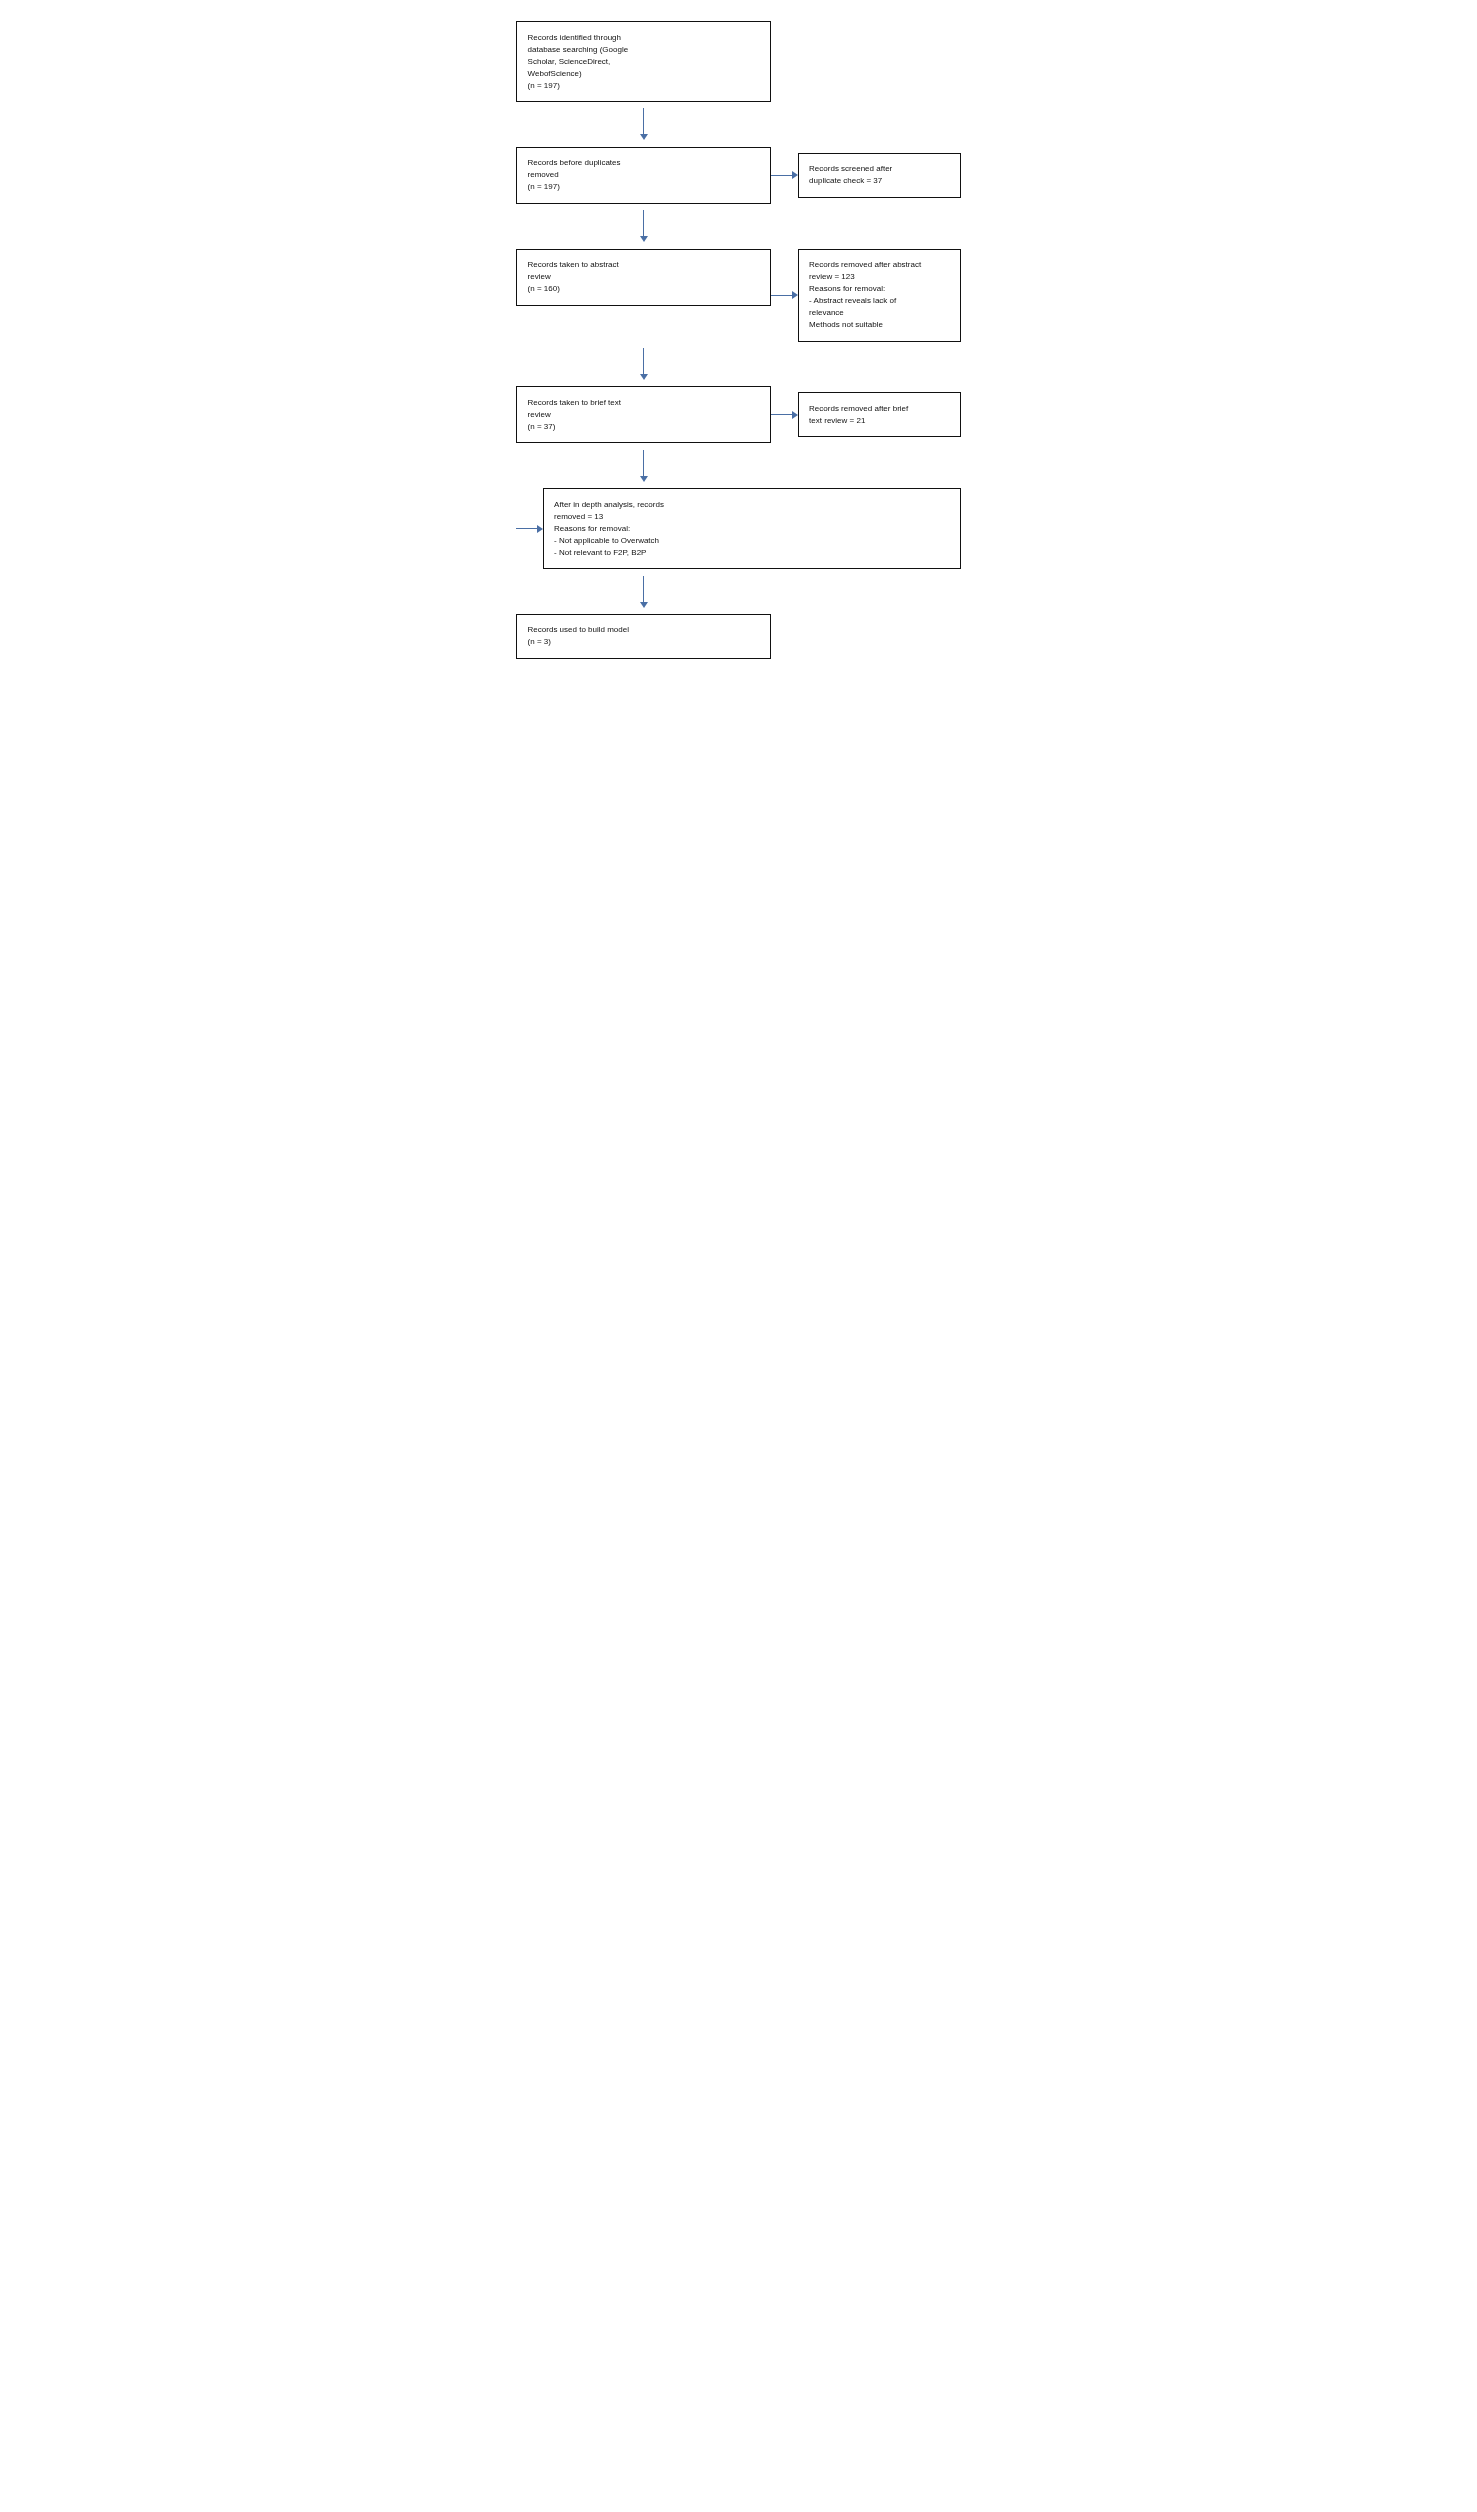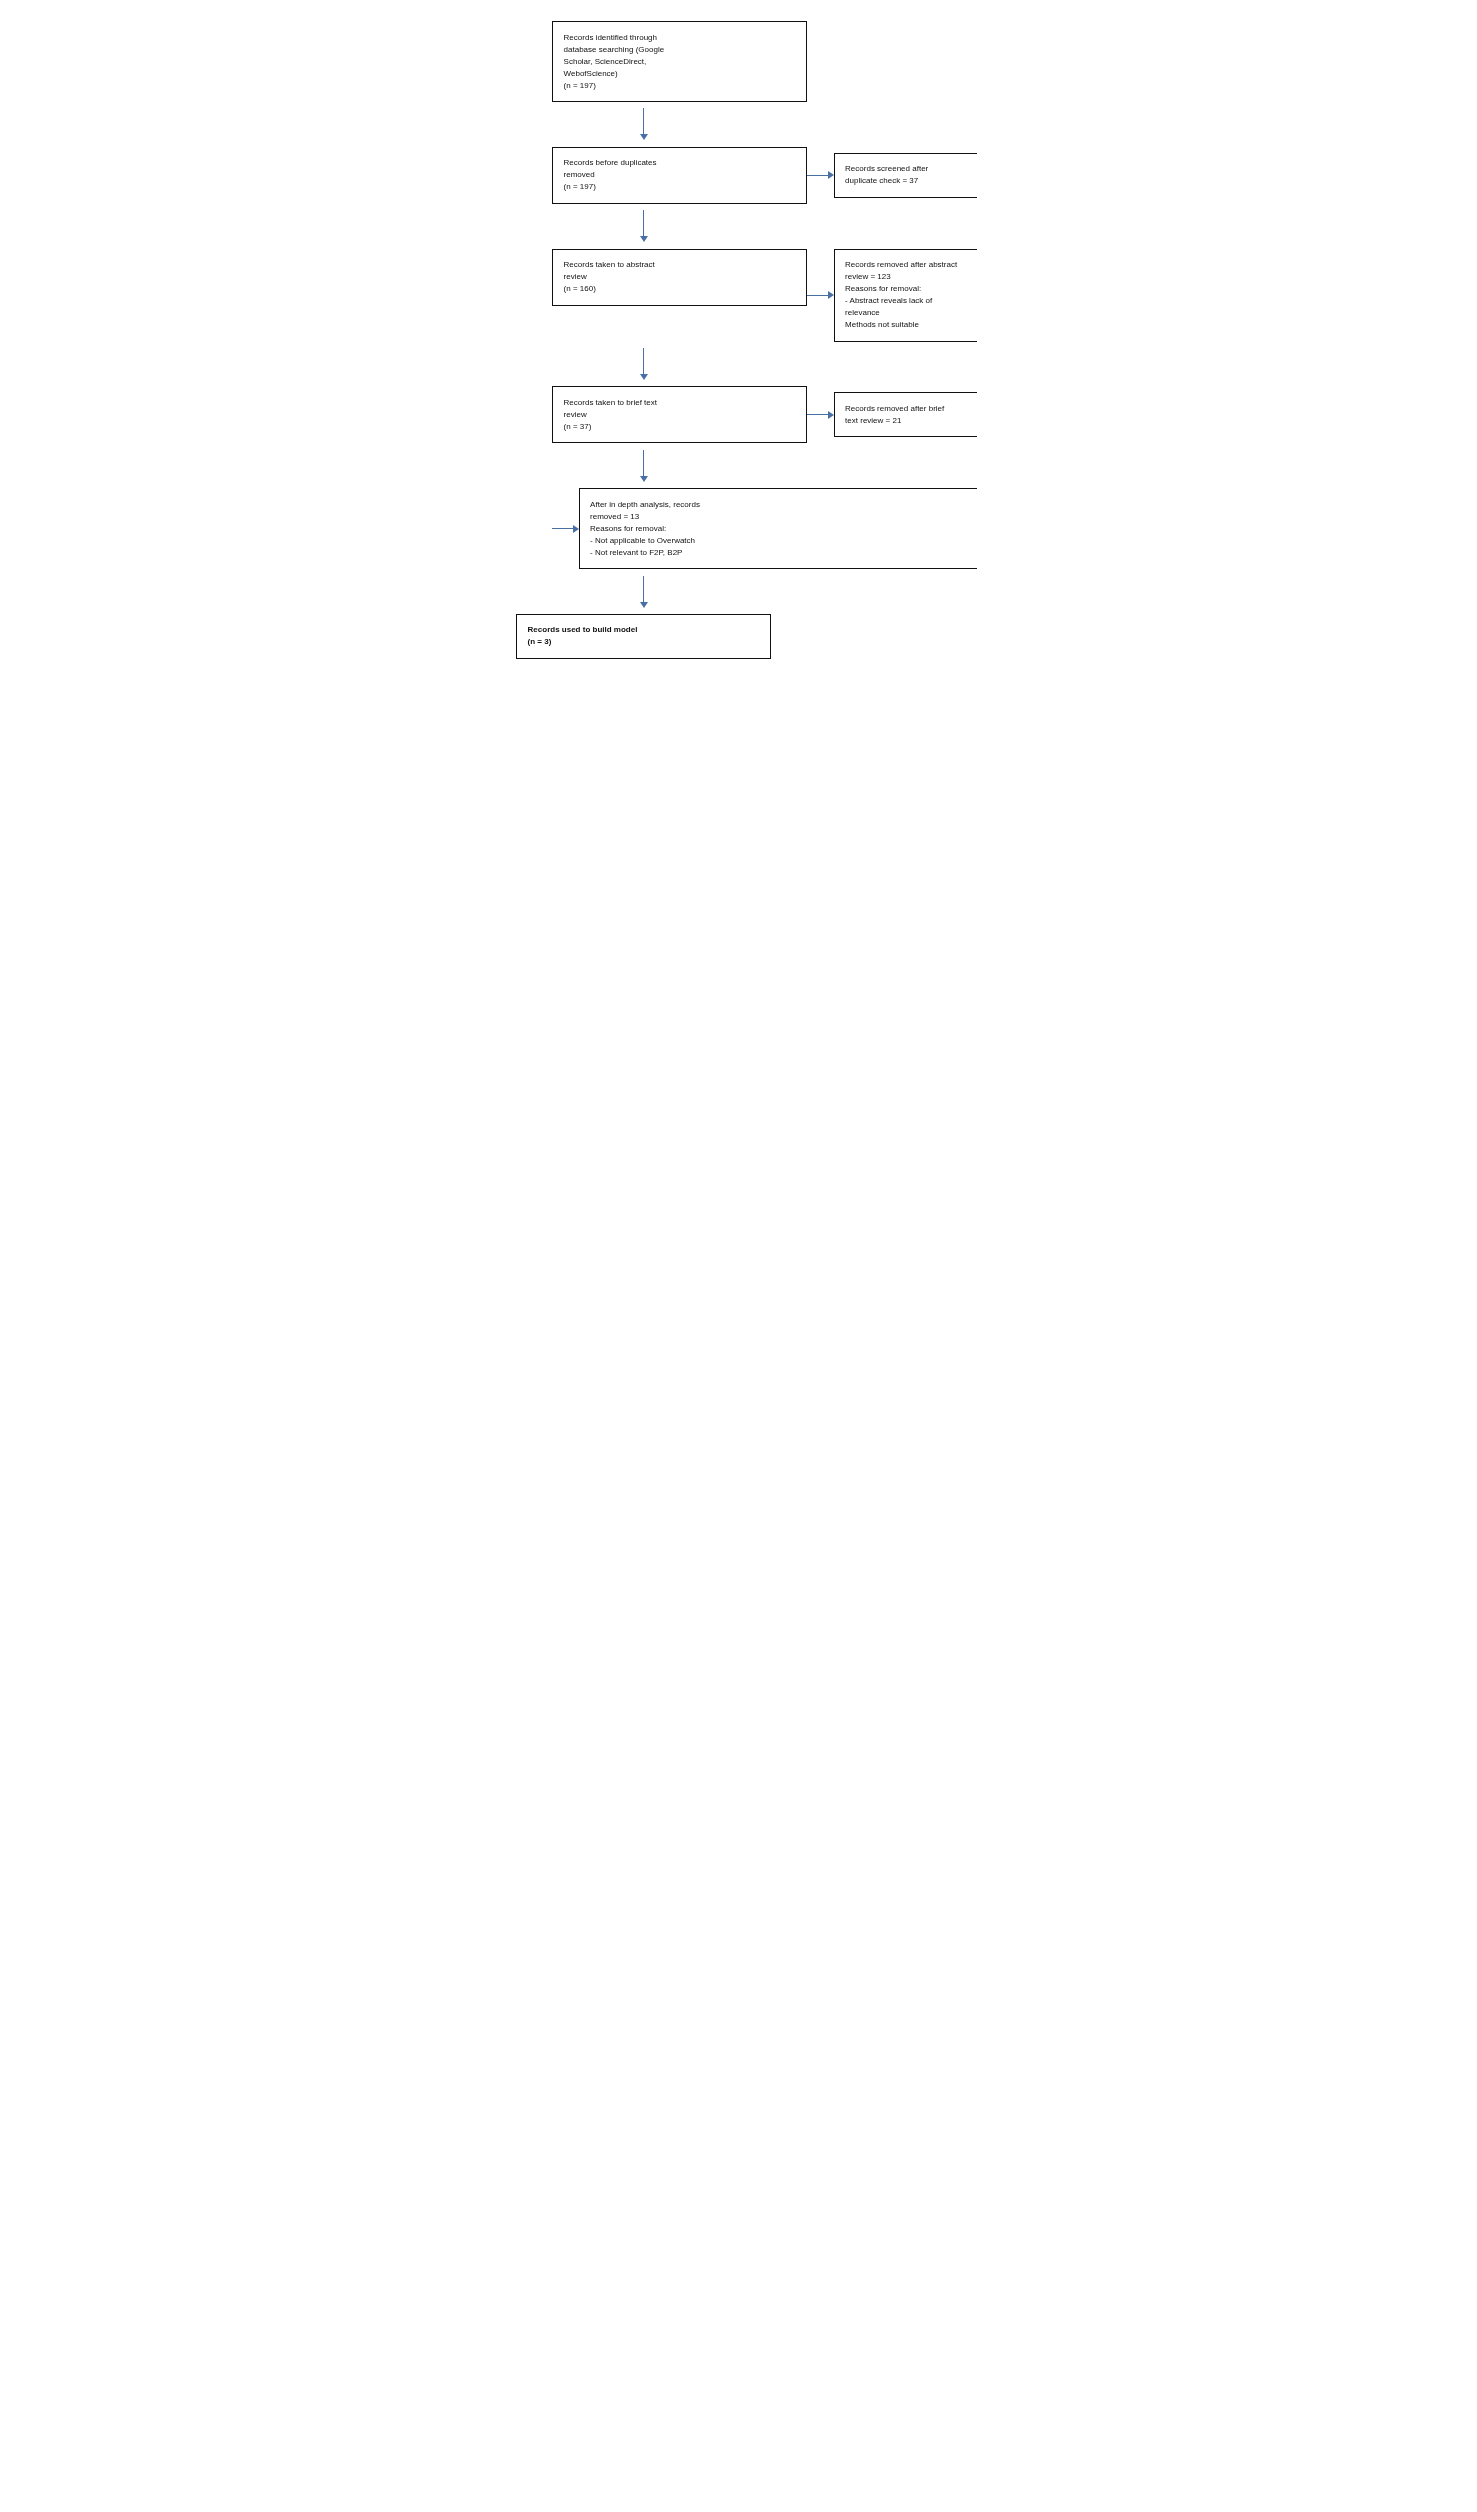--- a/index.html
+++ b/index.html
@@ -78,21 +78,20 @@
       border-right: 4.2px solid transparent;
       border-top: 6.4px solid #4a6fa5;
     }
 
     
     .row-with-arrow {
       display: flex;
       flex-direction: row;
       width: 100%;
       align-items: stretch;
-      margin-left: 36px;
     }
 
     .left-box-wrap {
       width: 255px;
       flex-shrink: 0;
     }
 
     .arrow-and-right {
       flex: 1;
       display: flex;
@@ -125,21 +124,20 @@
     .right-box-wrap {
       flex: 1;
     }
 
     
     .row-no-arrow {
       display: flex;
       flex-direction: row;
       width: 100%;
       align-items: stretch;
-      font-weight: bold;
     }
   </style>
 </head>
 <body>
 
 <div class="flow-container">
 
   <div class="row-with-arrow">
     <div class="left-box-wrap">
       <div class="box">

